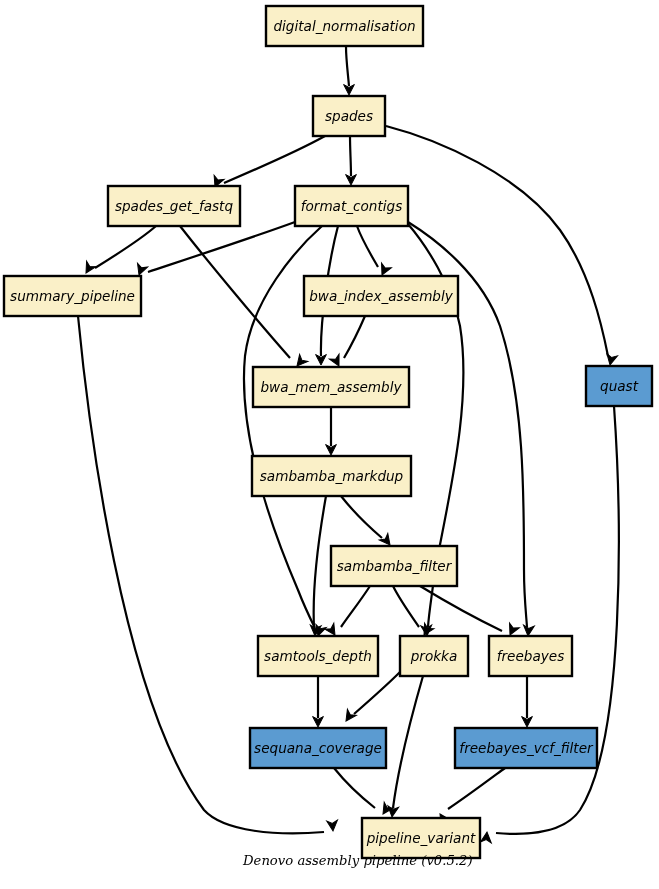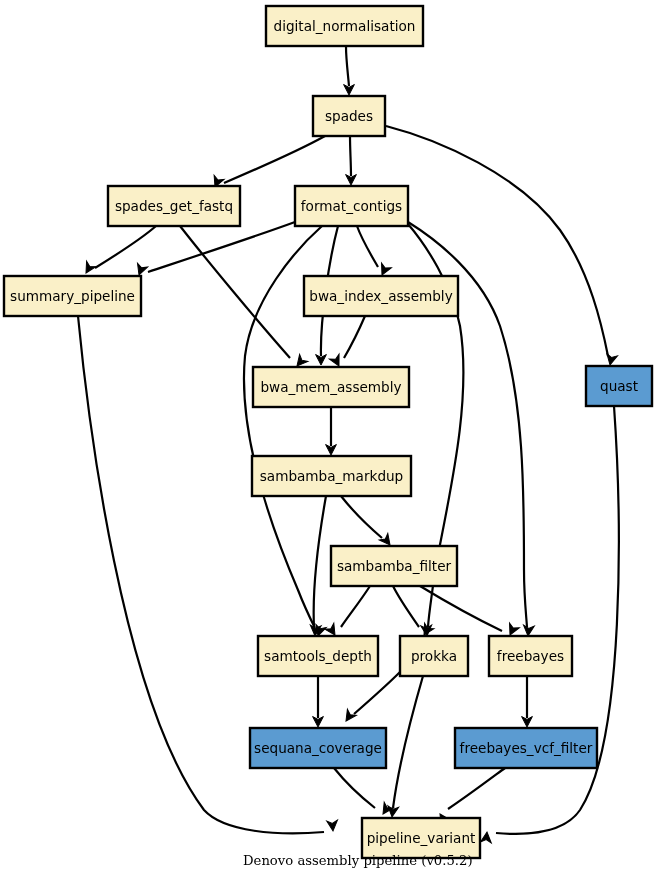--- a/index.html
+++ b/index.html
@@ -10,20 +10,21 @@
   body {
     width: 659px;
     height: 889px;
     font-family: "DejaVu Sans", sans-serif;
     overflow: hidden;
   }
   #graph-root {
     position: relative;
     width: 659px;
     height: 710px;
+    font-style: italic;
   }
   svg#pipeline-svg {
     display: block;
     width: 659px;
     height: 889px;
   }
   .node-box {
     stroke: #000000;
     stroke-width: 2.4;
   }

